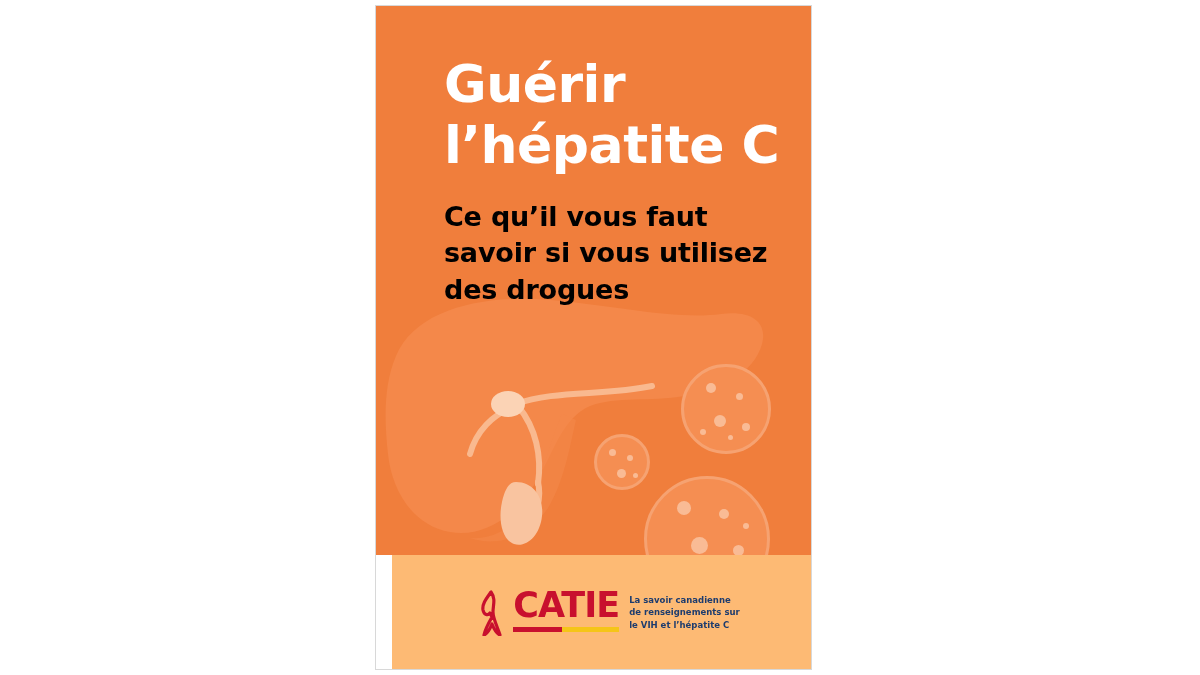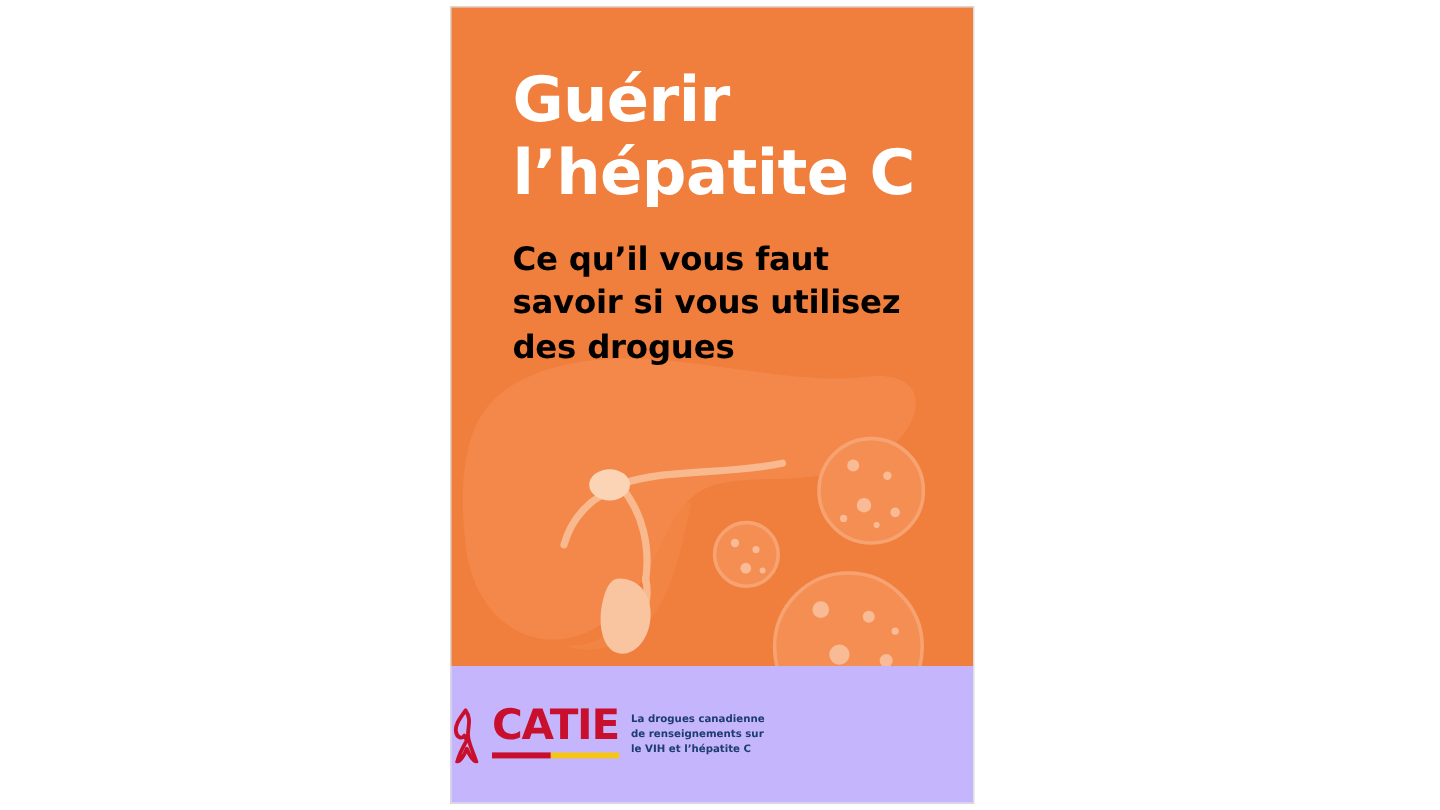--- a/index.html
+++ b/index.html
@@ -85,21 +85,21 @@
   #virus-3 {
     left: 268px;
     top: 470px;
     width: 126px;
     height: 126px;
   }
 
   
   #title-block {
     position: absolute;
-    left: 51px;
+    left: 68px;
     top: 48px;
     width: 345px;
   }
   #cover-title {
     margin: 0;
     color: #ffffff;
     font-family: "DejaVu Sans", "Liberation Sans", sans-serif;
     font-size: 52px;
     font-weight: 700;
     line-height: 1.18;
@@ -113,27 +113,28 @@
     font-size: 27px;
     font-weight: 700;
     line-height: 1.35;
     letter-spacing: -0.2px;
     white-space: pre-line;
   }
 
   
   #footer {
     position: absolute;
-    left: 0;
+    left: 16px;
     top: 549px;
     width: 100%;
     height: 114px;
-    background: #c4b5fd;
+    background: #fdba74;
     display: flex;
     align-items: center;
+    justify-content: center;
   }
   #logo-row {
     display: flex;
     align-items: flex-start;
     gap: 10px;
   }
   #ribbon {
     width: 24px;
     height: 46px;
     position: relative;
@@ -250,20 +251,20 @@
         </div>
 
         <div id="logo-text-wrap">
           <div id="catie-word">CATIE</div>
           <div id="logo-bars">
             <span class="bar-red"></span>
             <span class="bar-yellow"></span>
           </div>
         </div>
 
-        <div id="tagline">La drogues canadienne
+        <div id="tagline">La savoir canadienne
 de renseignements sur
 le VIH et l’hépatite C</div>
       </div>
     </div>
 
   </div>
 </div>
 
 </body></html>

